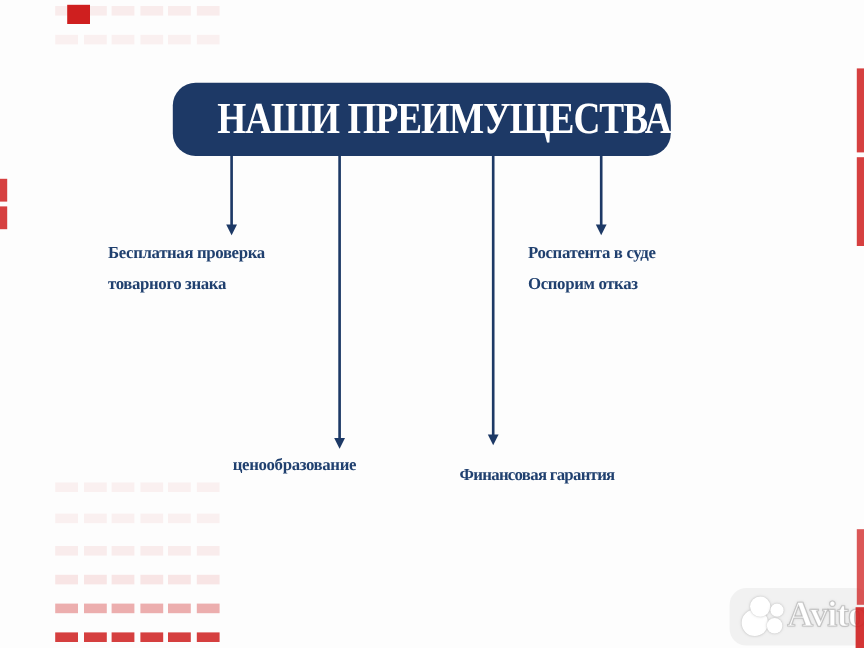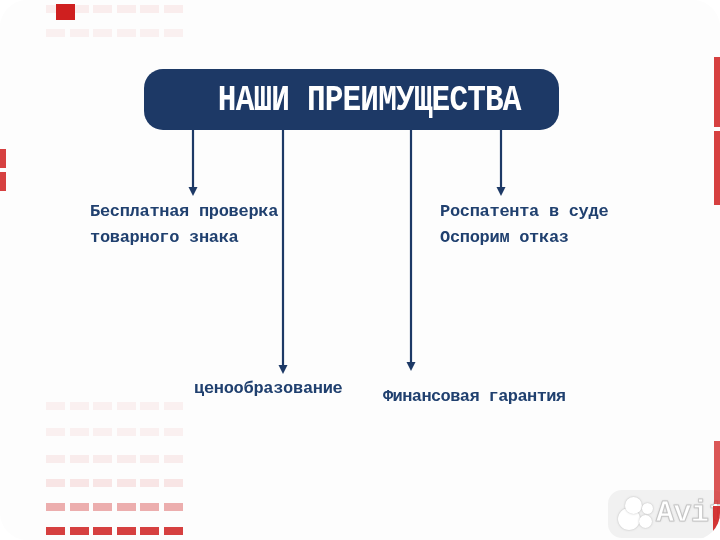--- a/index.html
+++ b/index.html
@@ -1,22 +1,21 @@
 <!DOCTYPE html>
 <html style="--background: #fdfdfd; --navy: #1d3966; --text_navy: #20406f; --red: #cf1f1f; --white: #ffffff;"><head>
 <meta charset="utf-8">
 <style>
   html,body{margin:0;padding:0;}
   .canvas{
     position:relative;
     width:720px;height:540px;
     overflow:hidden;
     background:var(--background,#fdfdfd);
-    font-family:Liberation Mono, monospace;
-    border-radius:27px;
+    font-family:Liberation Serif, serif;
   }
   
   .banner{
     position:absolute;left:144px;top:69px;width:415px;height:61px;
     background:var(--navy,#1d3966);
     border-radius:19px;
     display:flex;align-items:center;justify-content:center;
   }
   .banner-title{
     color:var(--white,#ffffff);
@@ -24,21 +23,21 @@
     letter-spacing:-1px;white-space:nowrap;
     transform:scaleX(0.84);transform-origin:center;
     margin-left:36px;
   }
   
   .arrows{position:absolute;left:0;top:0;width:720px;height:540px;pointer-events:none;}
   
   .text-block{
     position:absolute;
     color:var(--text_navy,#20406f);
-    font-size:17px;font-weight:bold;line-height:26px;
+    font-size:14px;font-weight:bold;line-height:26px;
     letter-spacing:-0.3px;white-space:nowrap;
   }
   .tb-1{left:90px;top:199px;}
   .tb-2{left:194px;top:376px;}
   .tb-3{left:383px;top:384px;letter-spacing:-0.6px;text-align:center;}
   .tb-4{left:440px;top:199px;}
   
   .wm-pill{
     position:absolute;left:608px;top:490px;width:118px;height:48px;
     background:rgba(90,90,90,0.07);

